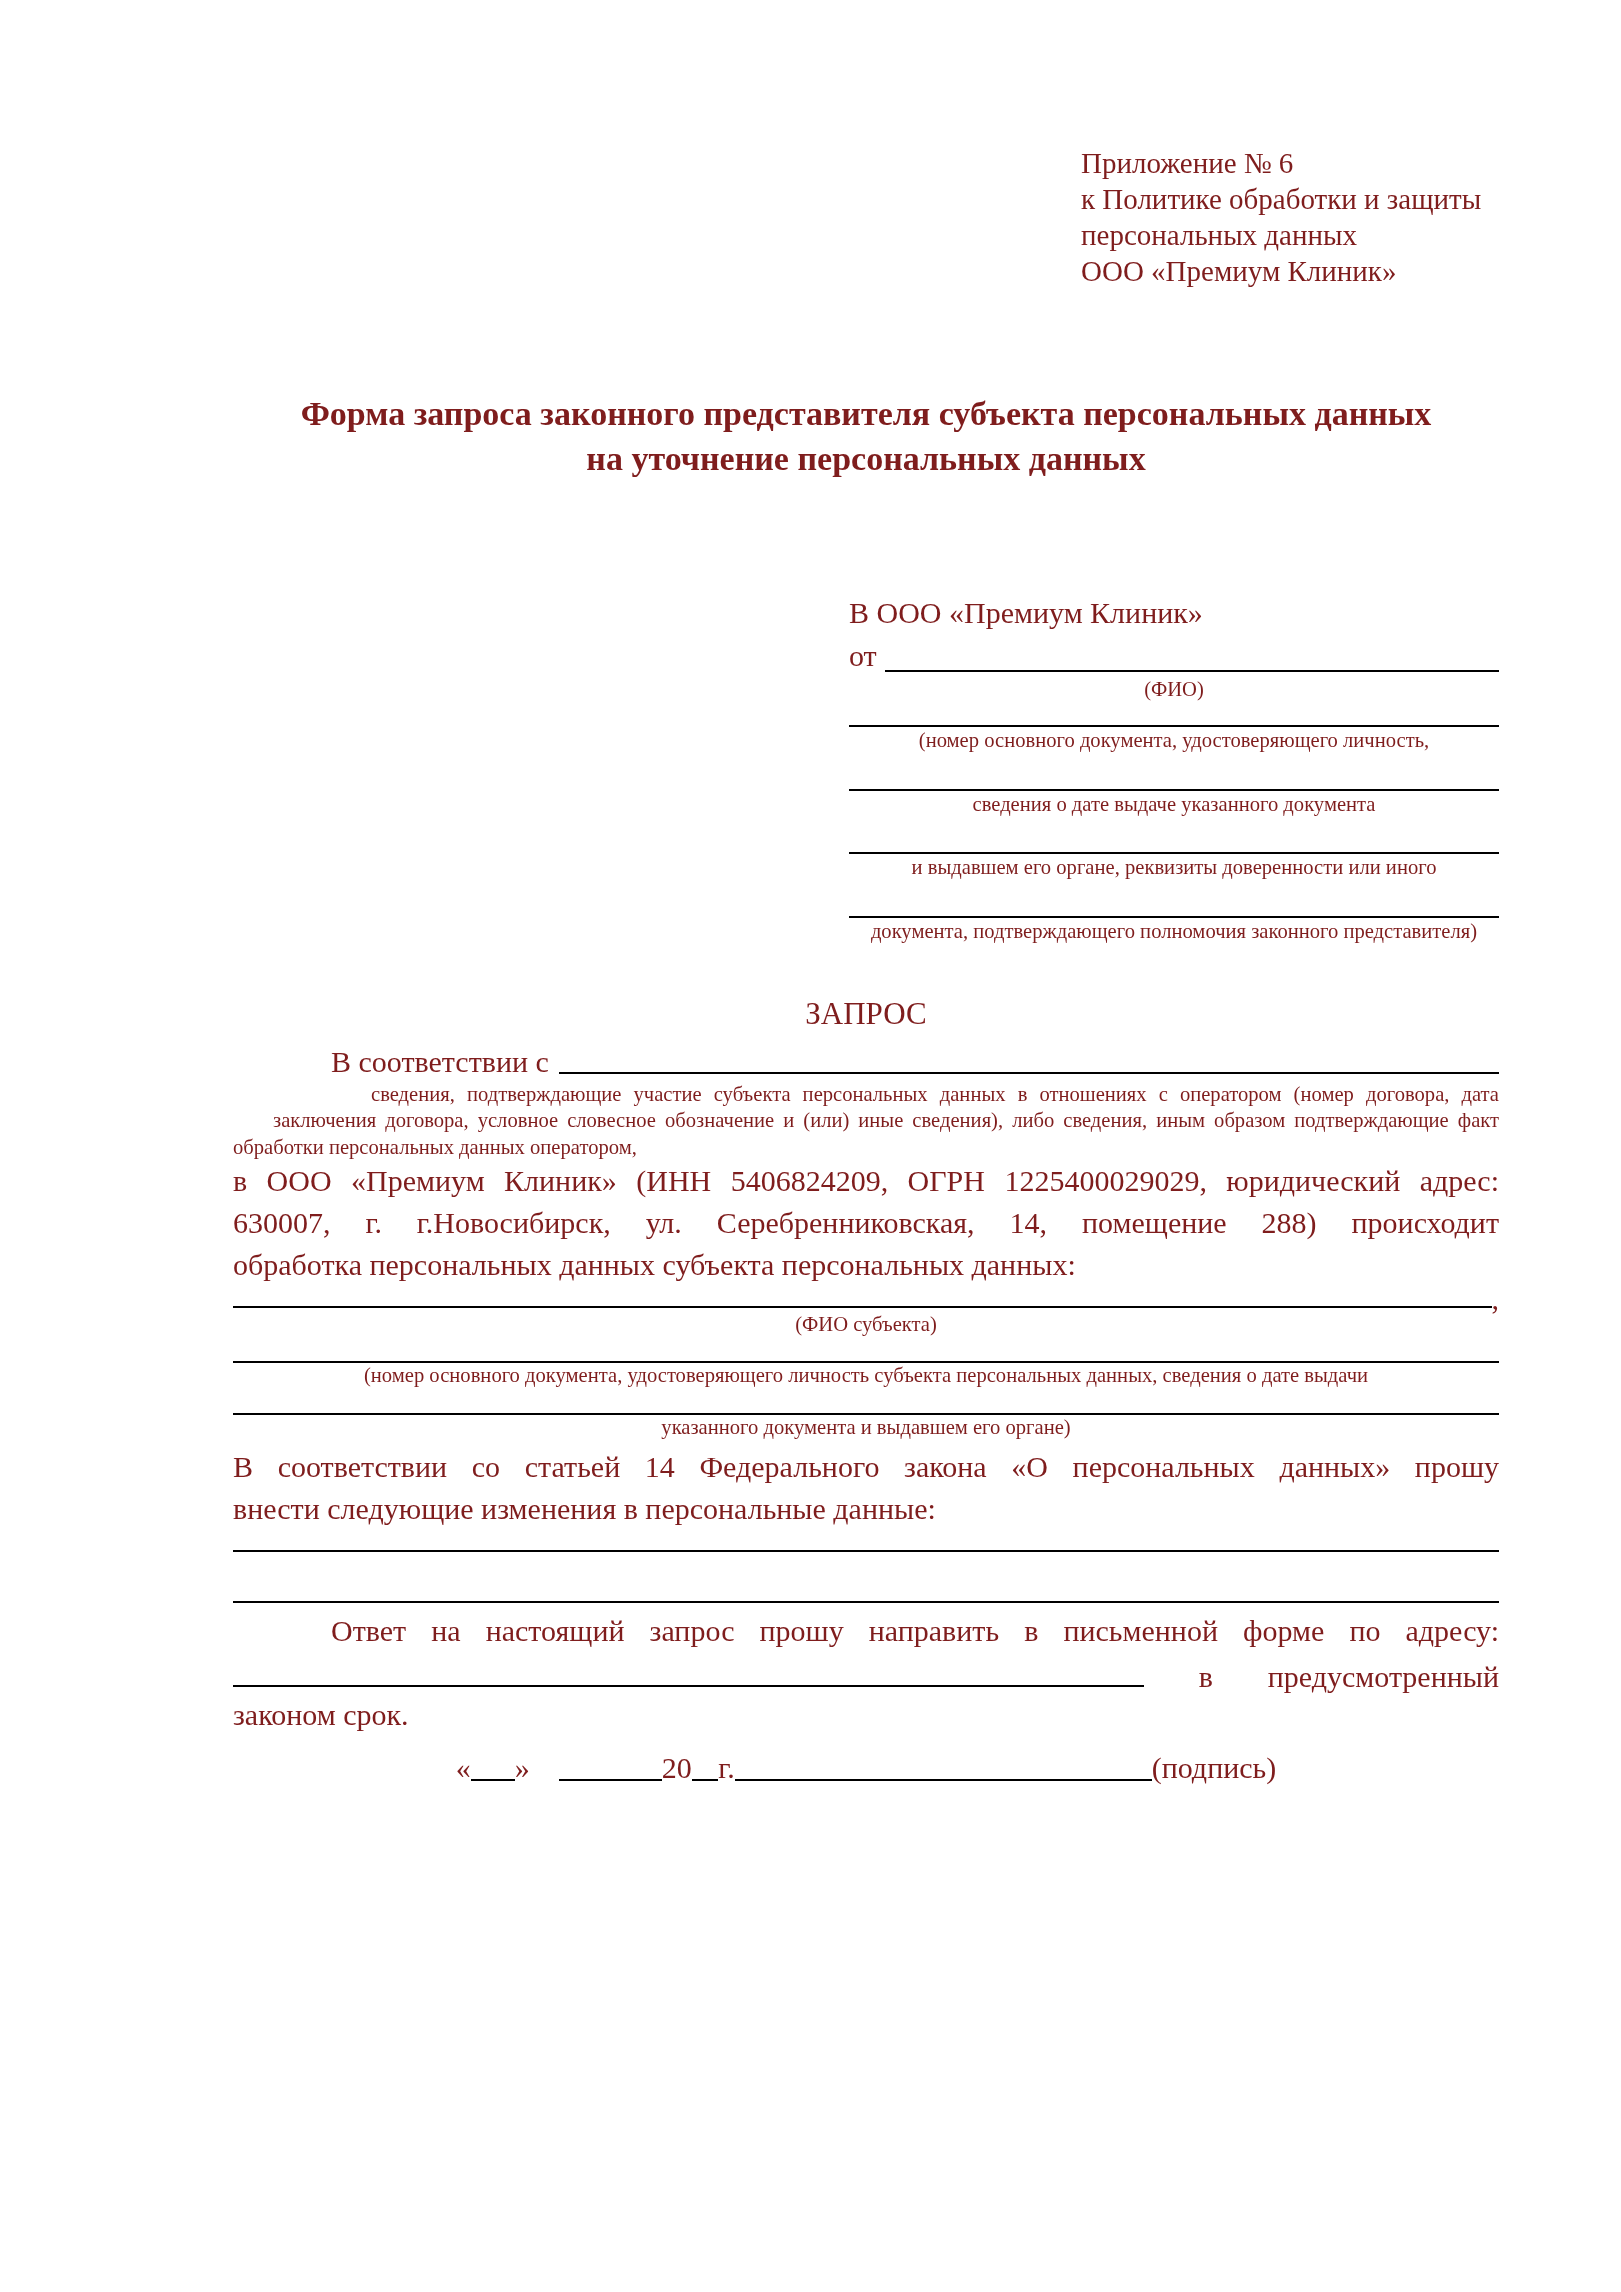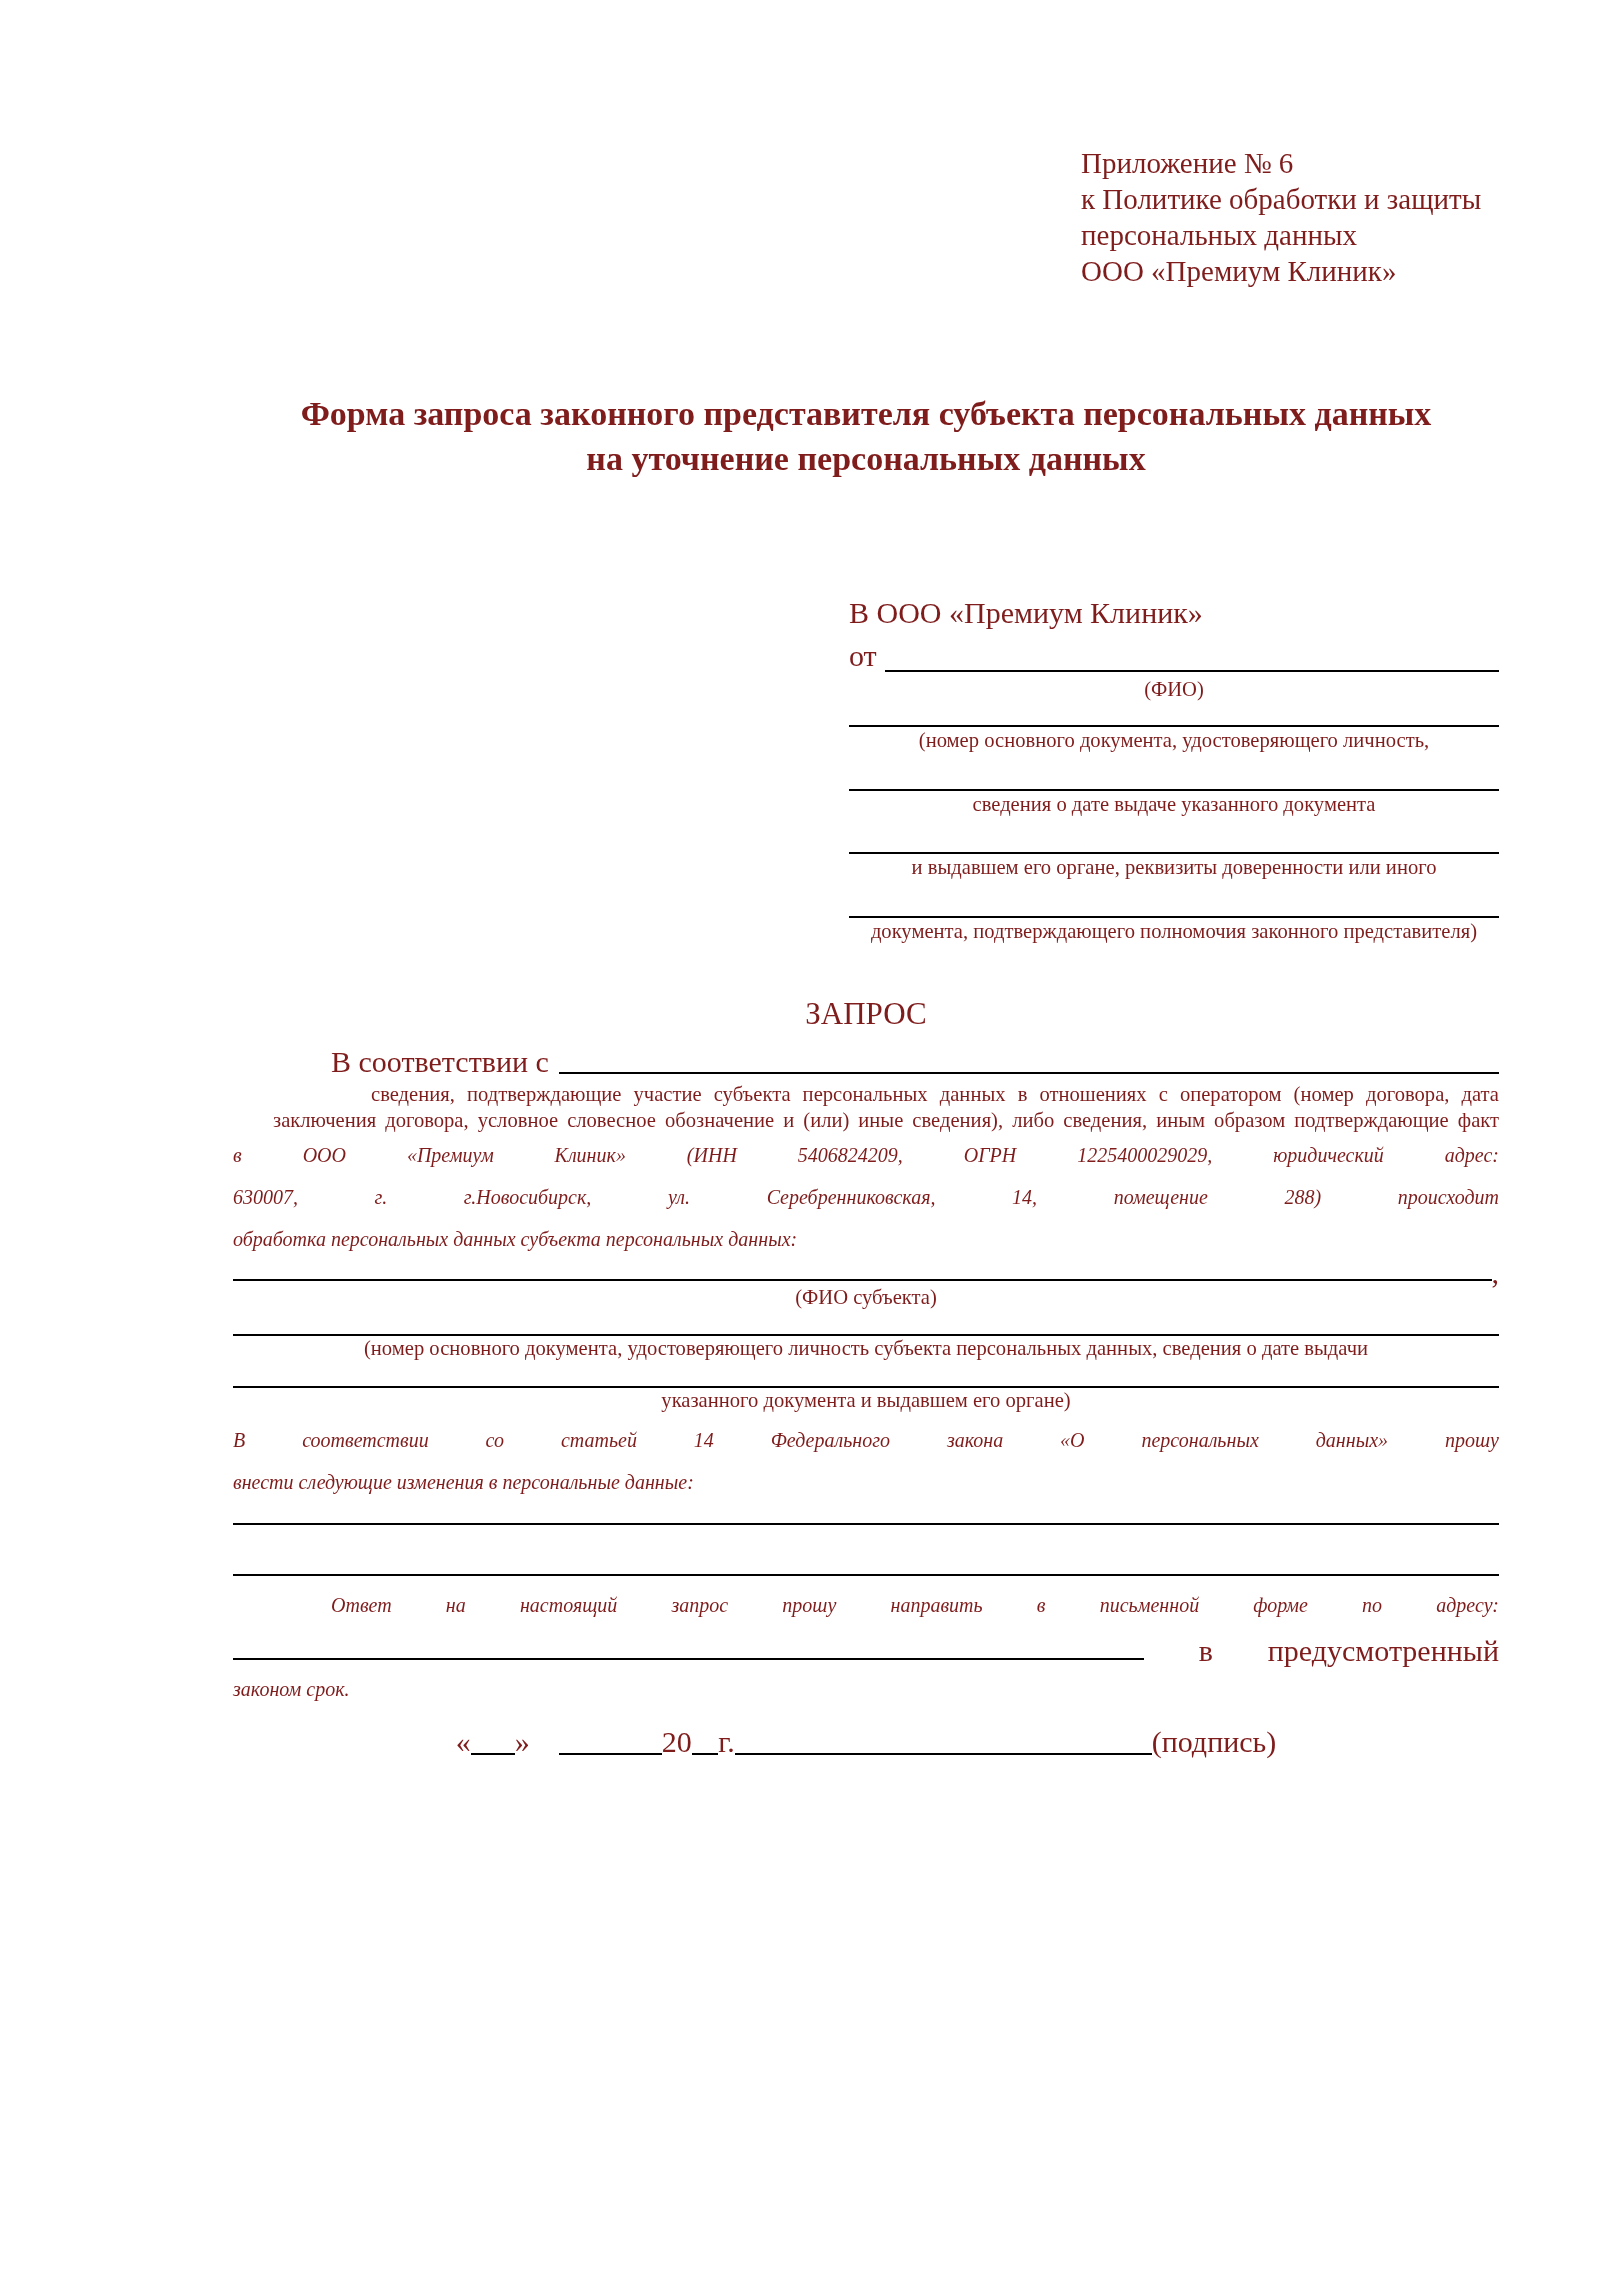--- a/index.html
+++ b/index.html
@@ -33,21 +33,21 @@
   .heading { margin-top: 47px; text-align: center; font-size: 31px; line-height: 43px; }
   
   .acc-row { height: 44px; font-size: 30px; }
   .acc-row .lead { margin-left: 98px; }
   .acc-row .fill { margin-left: 9.8px; border-bottom-width: 2.9px; }
   
   .note { margin-top: 2px; font-size: 20.6px; line-height: 26.5px; }
   .note .jline { text-align: justify; text-align-last: justify; margin-left: 40px; }
   .note .first { text-indent: 98px; }
   
-  .bodyline { font-size: 20px; line-height: 42px; font-style: italic; }
+  .bodyline { font-size: 30px; line-height: 42px; }
   .jall { text-align: justify; text-align-last: justify; }
   .article { margin-top: 5.9px; }
   
   .subject-row { height: 25.5px; font-size: 30px; }
   .subject-row .fill { margin-left: 0; margin-bottom: 3.9px; border-bottom-width: 2.9px; }
   .subject-row .comma { line-height: 25.5px; }
   .b3 { border-bottom-width: 2.9px; }
   .sub-blank1 { height: 25.5px; }
   .sub-blank2 { height: 26.5px; }
   
@@ -111,20 +111,21 @@
   <div class="heading">ЗАПРОС</div>
 
   <div class="row acc-row">
     <span class="lead">В соответствии с</span>
     <span class="fill"></span>
   </div>
 
   <div class="note">
     <div class="jline first">сведения, подтверждающие участие субъекта персональных данных в отношениях с оператором (номер договора, дата</div>
     <div class="jline">заключения договора, условное словесное обозначение и (или) иные сведения), либо сведения, иным образом подтверждающие факт</div>
+    <div>обработки персональных данных оператором,</div>
   </div>
 
   <div>
     <div class="bodyline jall">в ООО «Премиум Клиник» (ИНН 5406824209, ОГРН 1225400029029, юридический адрес:</div>
     <div class="bodyline jall">630007, г. г.Новосибирск, ул. Серебренниковская, 14, помещение 288) происходит</div>
     <div class="bodyline">обработка персональных данных субъекта персональных данных:</div>
   </div>
 
   <div class="row subject-row">
     <span class="fill"></span>

